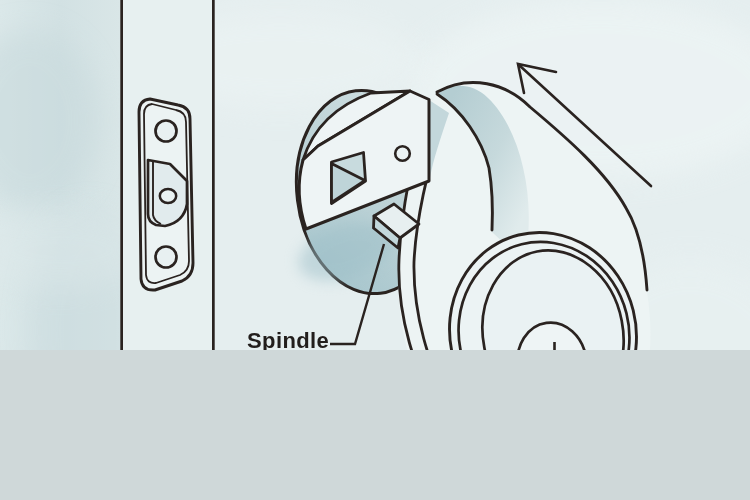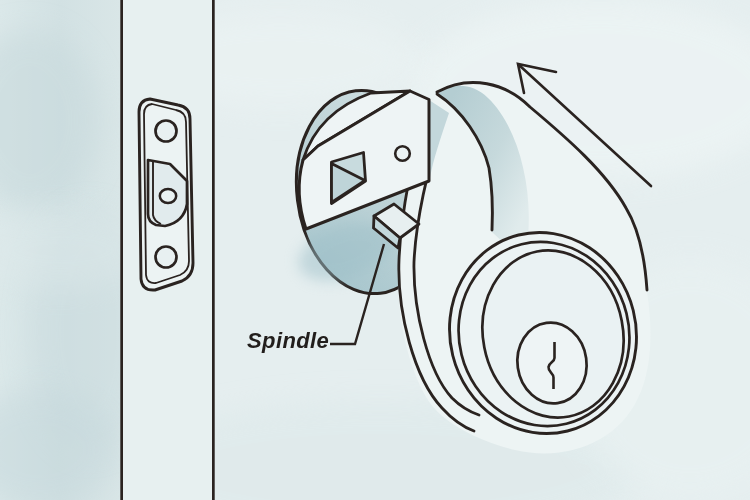--- a/index.html
+++ b/index.html
@@ -1,22 +1,21 @@
 <!DOCTYPE html>
 <html><head>
 <meta charset="utf-8">
 <style>
   html,body{margin:0;padding:0;background:#cfd8d9;}
   .stage{
     position:relative;
-    width:750px;height:500px;
+    width:750px;height:350px;
     overflow:hidden;
     background:#e5eeef;
     font-family:"Liberation Sans", sans-serif;
-    font-style:italic;
   }
   .stage svg{position:absolute;left:0;top:0;}
   .callout-label{
     position:absolute;
     left:247px;top:328px;
     font-size:22px;
     font-weight:600;
     letter-spacing:.4px;
     color:#221e1c;
   }

